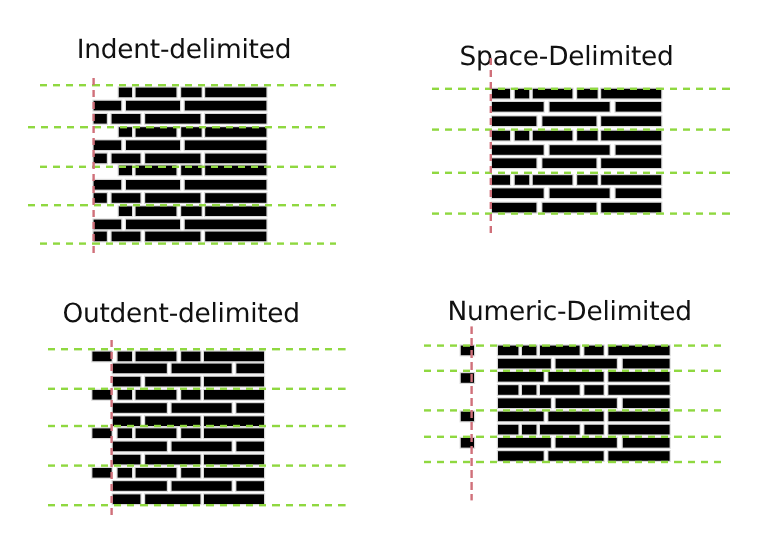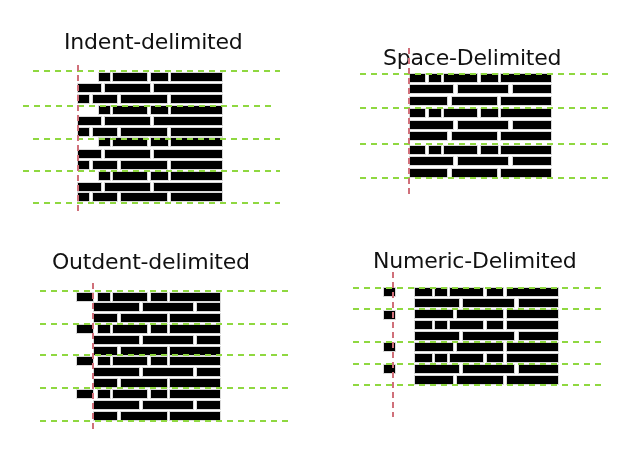--- a/index.html
+++ b/index.html
@@ -63,21 +63,21 @@
         <div class="bar" style="left: 171px; top: 193px; width: 51px; height: 8px;"></div>
         <div class="gline" style="left: 33px; top: 70px; width: 247px;"></div>
         <div class="gline" style="left: 23px; top: 105px; width: 249px;"></div>
         <div class="gline" style="left: 33px; top: 138px; width: 247px;"></div>
         <div class="gline" style="left: 23px; top: 170px; width: 257px;"></div>
         <div class="gline" style="left: 33px; top: 202px; width: 247px;"></div>
         <div class="rline" style="left: 77px; top: 65px; height: 148px;"></div>
       </div>
   </div>
   <div class="panel">
-    <div class="title" style="left: 383px; top: 47px;">Space-Delimited</div>
+    <div class="title" style="left: 383px; top: 37px;">Space-Delimited</div>
     <div class="layer">
         <div class="bar" style="left: 410px; top: 74px; width: 15px; height: 8px;"></div>
         <div class="bar" style="left: 429px; top: 74px; width: 12px; height: 8px;"></div>
         <div class="bar" style="left: 444px; top: 74px; width: 33px; height: 8px;"></div>
         <div class="bar" style="left: 481px; top: 74px; width: 17px; height: 8px;"></div>
         <div class="bar" style="left: 501px; top: 74px; width: 50px; height: 8px;"></div>
         <div class="bar" style="left: 410px; top: 85px; width: 43px; height: 8px;"></div>
         <div class="bar" style="left: 458px; top: 85px; width: 50px; height: 8px;"></div>
         <div class="bar" style="left: 513px; top: 85px; width: 38px; height: 8px;"></div>
         <div class="bar" style="left: 410px; top: 97px; width: 37px; height: 8px;"></div>

